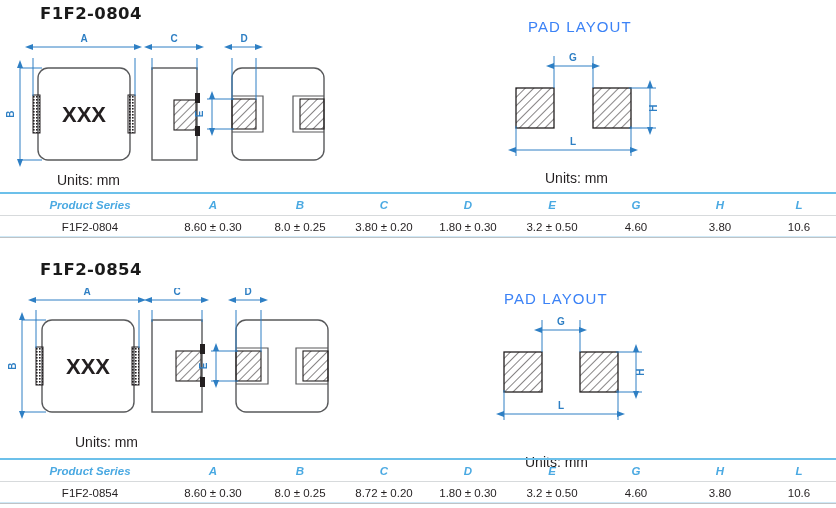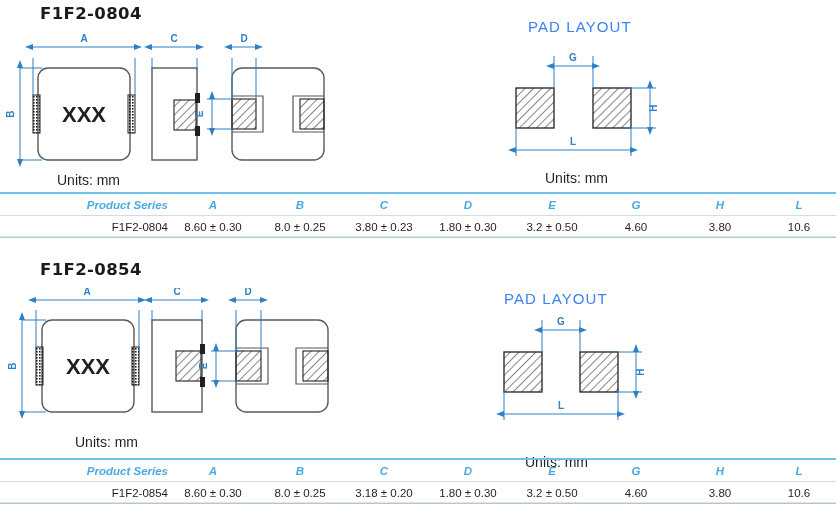--- a/index.html
+++ b/index.html
@@ -70,21 +70,21 @@
   }
   table.spec thead th {
     color: #4aa9e2;
     font-weight: bold;
     font-style: italic;
     border-top: 2px solid #6cc0ea;
     border-bottom: 1px solid #d7dadc;
   }
   table.spec thead th.first,
   table.spec tbody td.first {
-    text-align: right;
+    text-align: center;
     padding-left: 12px;
     font-style: normal;
   }
   table.spec thead th.first {
     font-style: italic;
   }
   table.spec tbody td {
     color: #231f20;
     border-bottom: 1px solid #bfc3c6;
   }
@@ -242,21 +242,21 @@
         <th>G</th>
         <th>H</th>
         <th>L</th>
       </tr>
     </thead>
     <tbody>
       <tr>
         <td class="first">F1F2-0804</td>
         <td>8.60 ± 0.30</td>
         <td>8.0 ± 0.25</td>
-        <td>3.80 ± 0.23</td>
+        <td>3.80 ± 0.20</td>
         <td>1.80 ± 0.30</td>
         <td>3.2 ± 0.50</td>
         <td>4.60</td>
         <td>3.80</td>
         <td>10.6</td>
       </tr>
     </tbody>
   </table>
   <div class="tbl-underline" style="top:236px;"></div>
 </div>
@@ -401,21 +401,21 @@
         <th>G</th>
         <th>H</th>
         <th>L</th>
       </tr>
     </thead>
     <tbody>
       <tr>
         <td class="first">F1F2-0854</td>
         <td>8.60 ± 0.30</td>
         <td>8.0 ± 0.25</td>
-        <td>3.18 ± 0.20</td>
+        <td>8.72 ± 0.20</td>
         <td>1.80 ± 0.30</td>
         <td>3.2 ± 0.50</td>
         <td>4.60</td>
         <td>3.80</td>
         <td>10.6</td>
       </tr>
     </tbody>
   </table>
   <div class="tbl-underline" style="top:252px;"></div>
 </div>

